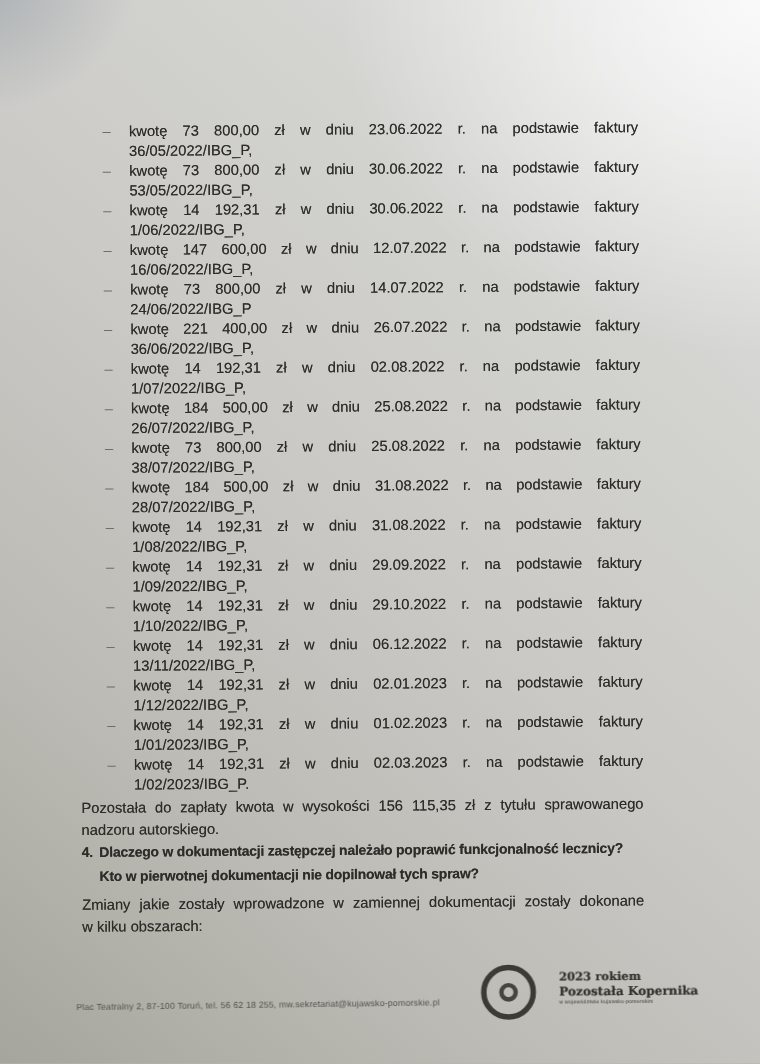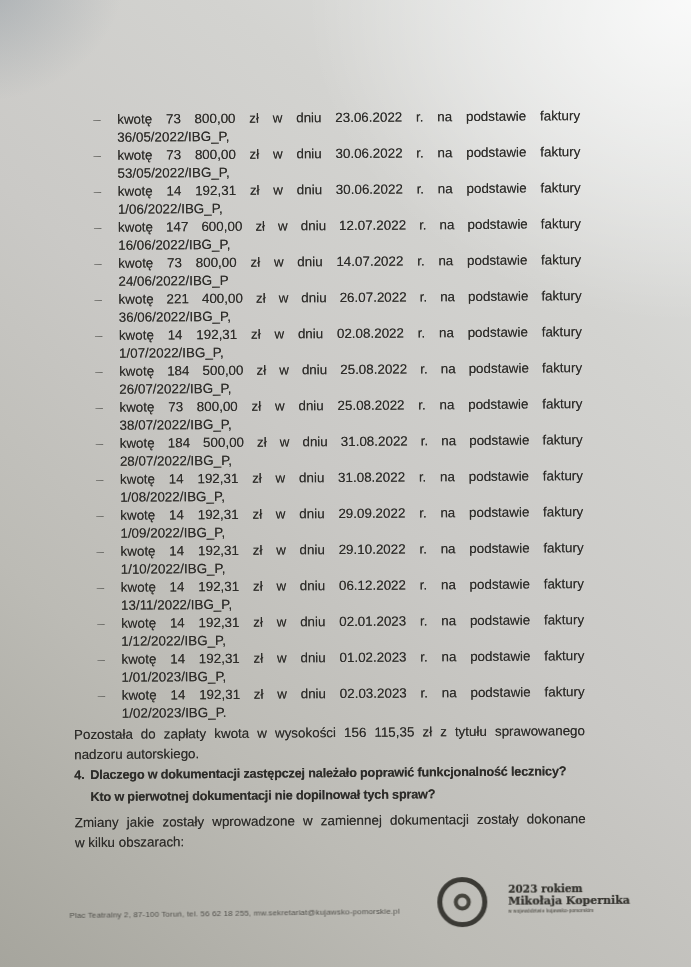--- a/index.html
+++ b/index.html
@@ -170,19 +170,19 @@
       <div class="jline">Zmiany jakie zostały wprowadzone w zamiennej dokumentacji zostały dokonane</div>
       <div>w kilku obszarach:</div>
     </div>
 
     <div class="footer-address">Plac Teatralny 2, 87-100 Toruń, tel. 56 62 18 255, mw.sekretariat@kujawsko-pomorskie.pl</div>
 
     <div class="stamp">
       <div class="stamp-ring"></div>
       <div class="stamp-text">
         <div class="st1">2023 rokiem</div>
-        <div class="st2">Mikołaja Kopernika</div>
+        <div class="st2">Pozostała Kopernika</div>
         <div class="st3">w województwie kujawsko-pomorskim</div>
       </div>
     </div>
 
   </div>
 </div>
 
 </body></html>

